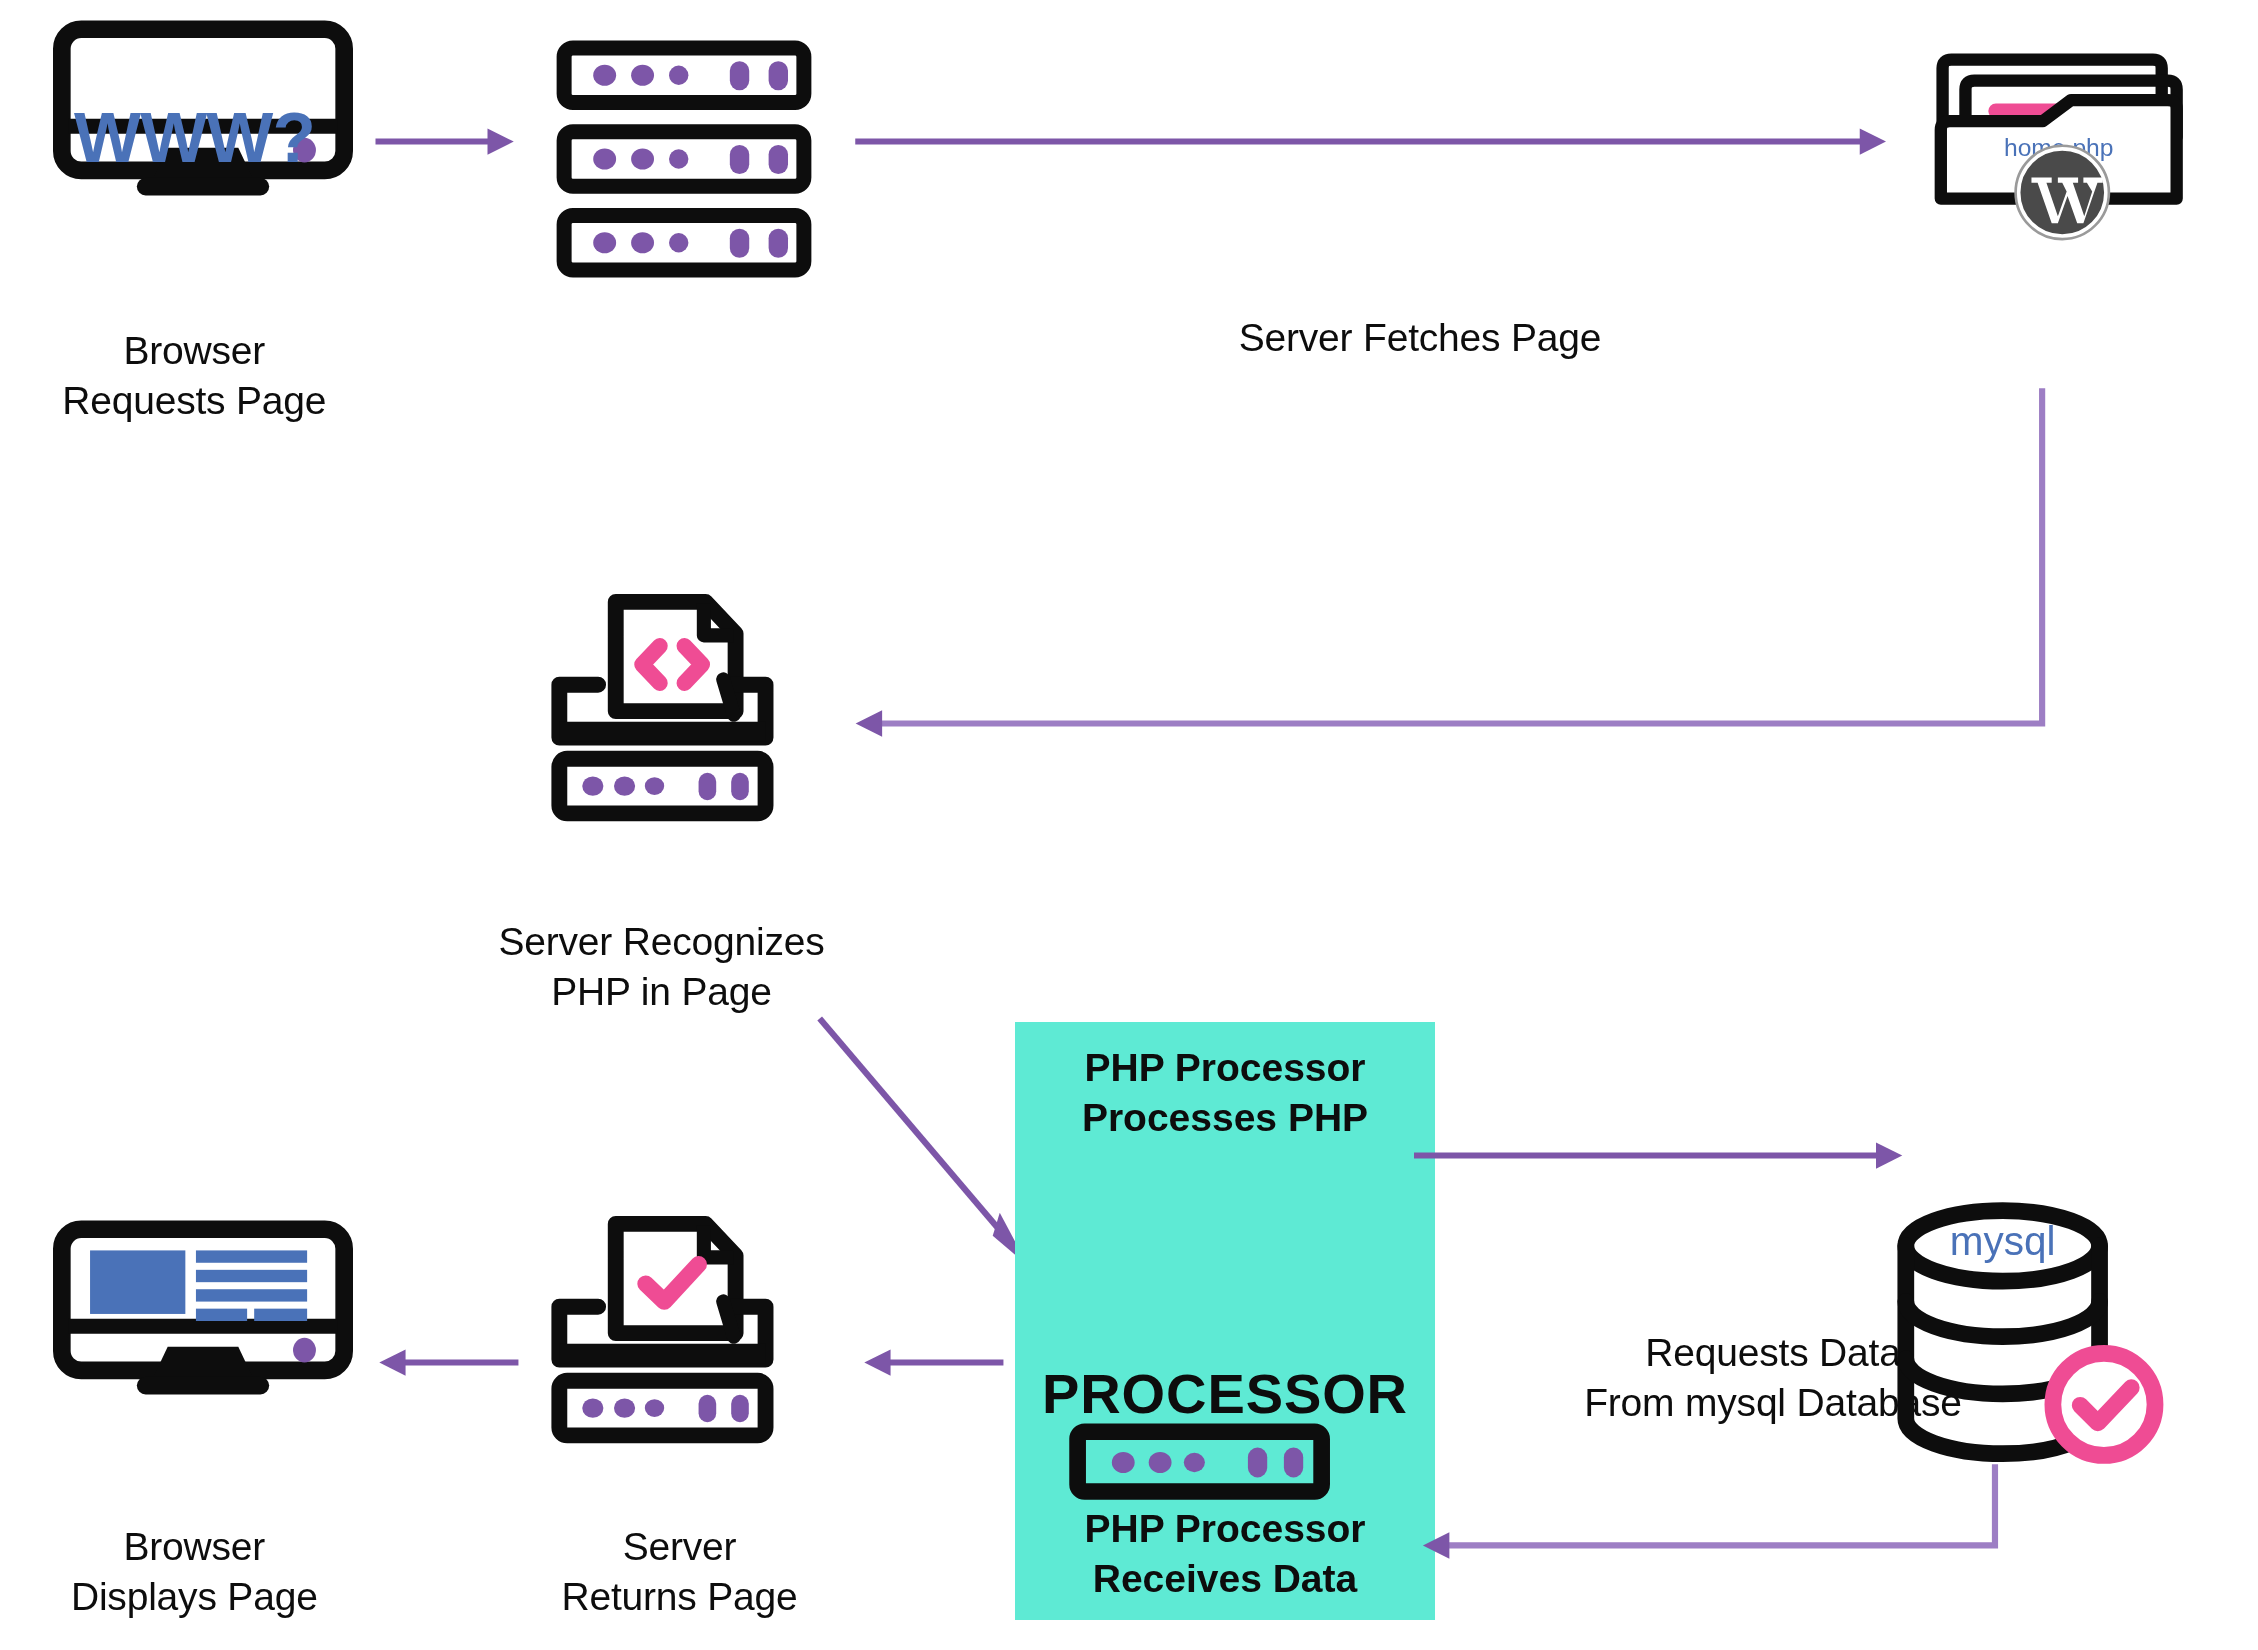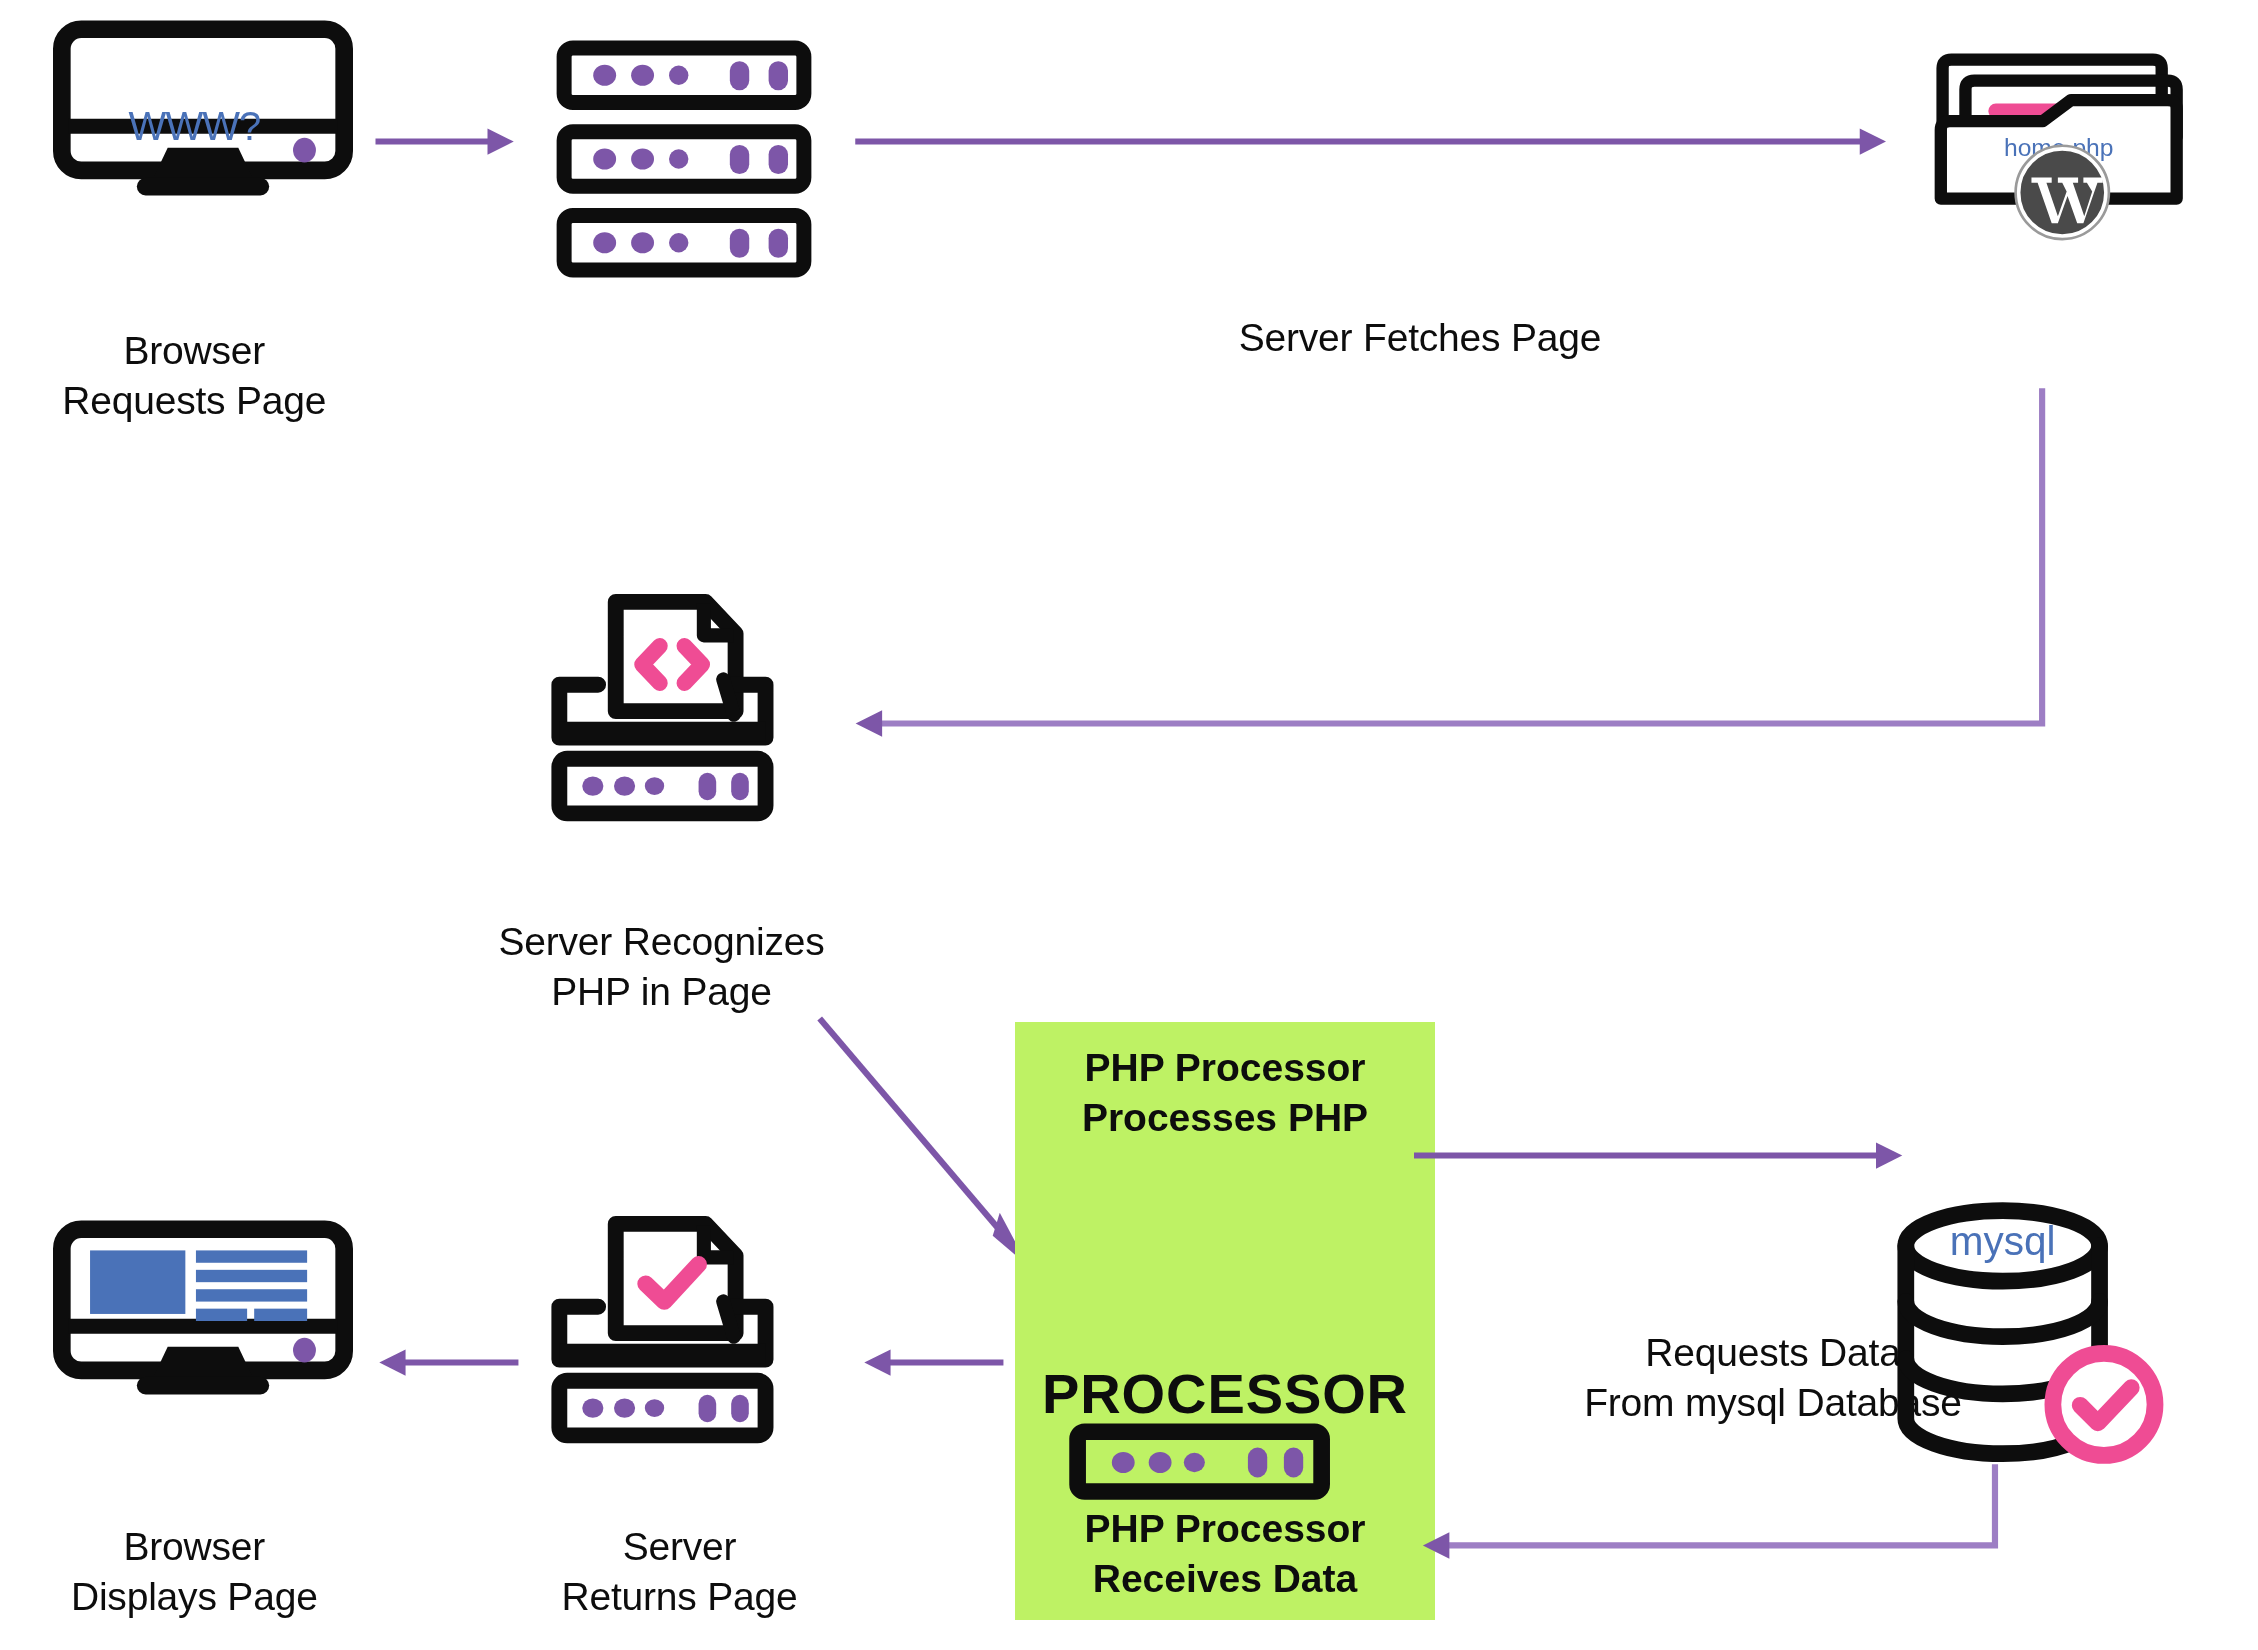--- a/index.html
+++ b/index.html
@@ -21,21 +21,21 @@
     font-size:39px;
     letter-spacing:-0.2px;
     white-space:pre-line;
   }
 
   
   .php-panel{
     position:absolute;
     left:1015px;top:1022px;
     width:420px;height:598px;
-    background:#bef264;
+    background:#5eead4;
   }
   .php-panel-title{
     position:absolute;left:0;top:21px;width:100%;
     text-align:center;font-weight:bold;font-size:39px;color:#0d0d0d;
     line-height:1.28;white-space:pre-line;
   }
   .php-panel-foot{
     position:absolute;left:0;bottom:16px;width:100%;
     text-align:center;font-weight:bold;font-size:39px;color:#0d0d0d;
     line-height:1.28;white-space:pre-line;
@@ -67,21 +67,21 @@
       <line x1="18" y1="118" x2="322" y2="118" stroke="#0d0d0d" stroke-width="17"></line>
       <ellipse cx="285" cy="145" rx="13" ry="14" fill="#7d56a8"></ellipse>
     </svg>
   </div>
   <div class="abs" style="left:53px;top:146px;">
     <svg width="300" height="53" viewBox="0 0 340 60">
       <polygon points="130,2 210,2 228,40 112,40" fill="#0d0d0d"></polygon>
       <rect x="95" y="36" width="150" height="20" rx="10" fill="#0d0d0d"></rect>
     </svg>
   </div>
-  <div class="abs" style="left:62px;top:104px;width:265px;text-align:center;font-size:40px;font-weight:normal;color:#4a72b8;letter-spacing:-0.9px;">
+  <div class="abs" style="left:62px;top:97px;width:265px;text-align:center;font-size:71px;font-weight:bold;color:#4a72b8;letter-spacing:-0.9px;">
     <span>WWW?</span>
   </div>
   <div class="caption" style="left:8.8px;top:326px;width:371px;">Browser
 Requests Page</div>
 
   <div class="abs" style="left:375px;top:124px;">
     <svg width="141" height="35" viewBox="0 0 160 40">
       <line x1="0" y1="20" x2="132" y2="20" stroke="#7d56a8" stroke-width="7"></line>
       <polygon points="128,5 158,20 128,35" fill="#7d56a8"></polygon>
     </svg>

